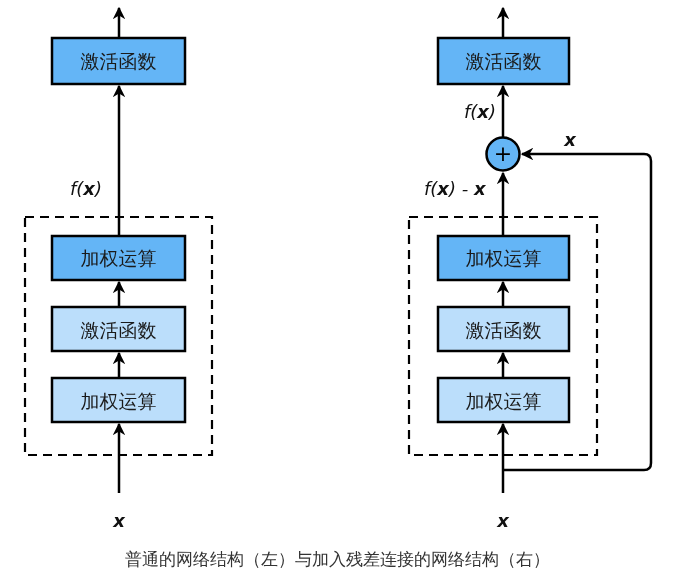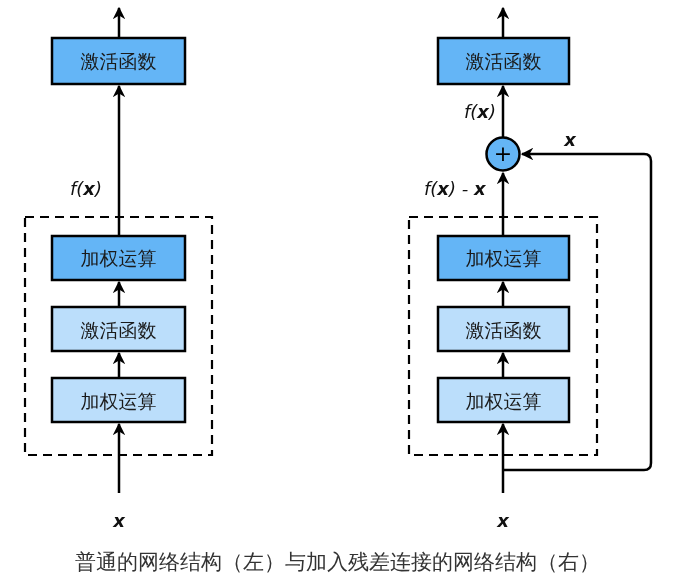--- a/index.html
+++ b/index.html
@@ -3,21 +3,21 @@
 <meta charset="utf-8">
 <style>
   html, body { margin:0; padding:0; background:#ffffff; }
   body { width:675px; height:579px; position:relative; overflow:hidden;
          font-family:"DejaVu Sans", sans-serif; }
   svg { position:absolute; left:0; top:0; }
   .box-text { font-family:"DejaVu Sans", sans-serif; font-size:19px; fill:#1a1a1a; }
   .math { font-family:"DejaVu Sans", sans-serif; font-size:18px; fill:#111; font-style:italic; }
   .math-b { font-weight:bold; }
   .caption { position:absolute; left:0; width:675px; top:548px; text-align:center;
-             font-family:"DejaVu Sans", sans-serif; font-size:21px; color:#333; }
+             font-family:"DejaVu Sans", sans-serif; font-size:17px; color:#333; }
 </style>
 </head>
 <body>
 
 <svg width="675" height="579" viewBox="0 0 675 579">
   <defs>
     <marker id="arr" viewBox="0 0 10 10" refX="9" refY="5" markerWidth="5" markerHeight="5" orient="auto-start-reverse">
       <path d="M0,0 L10,5 L0,10 L3,5 z" fill="#000"></path>
     </marker>
   </defs>

